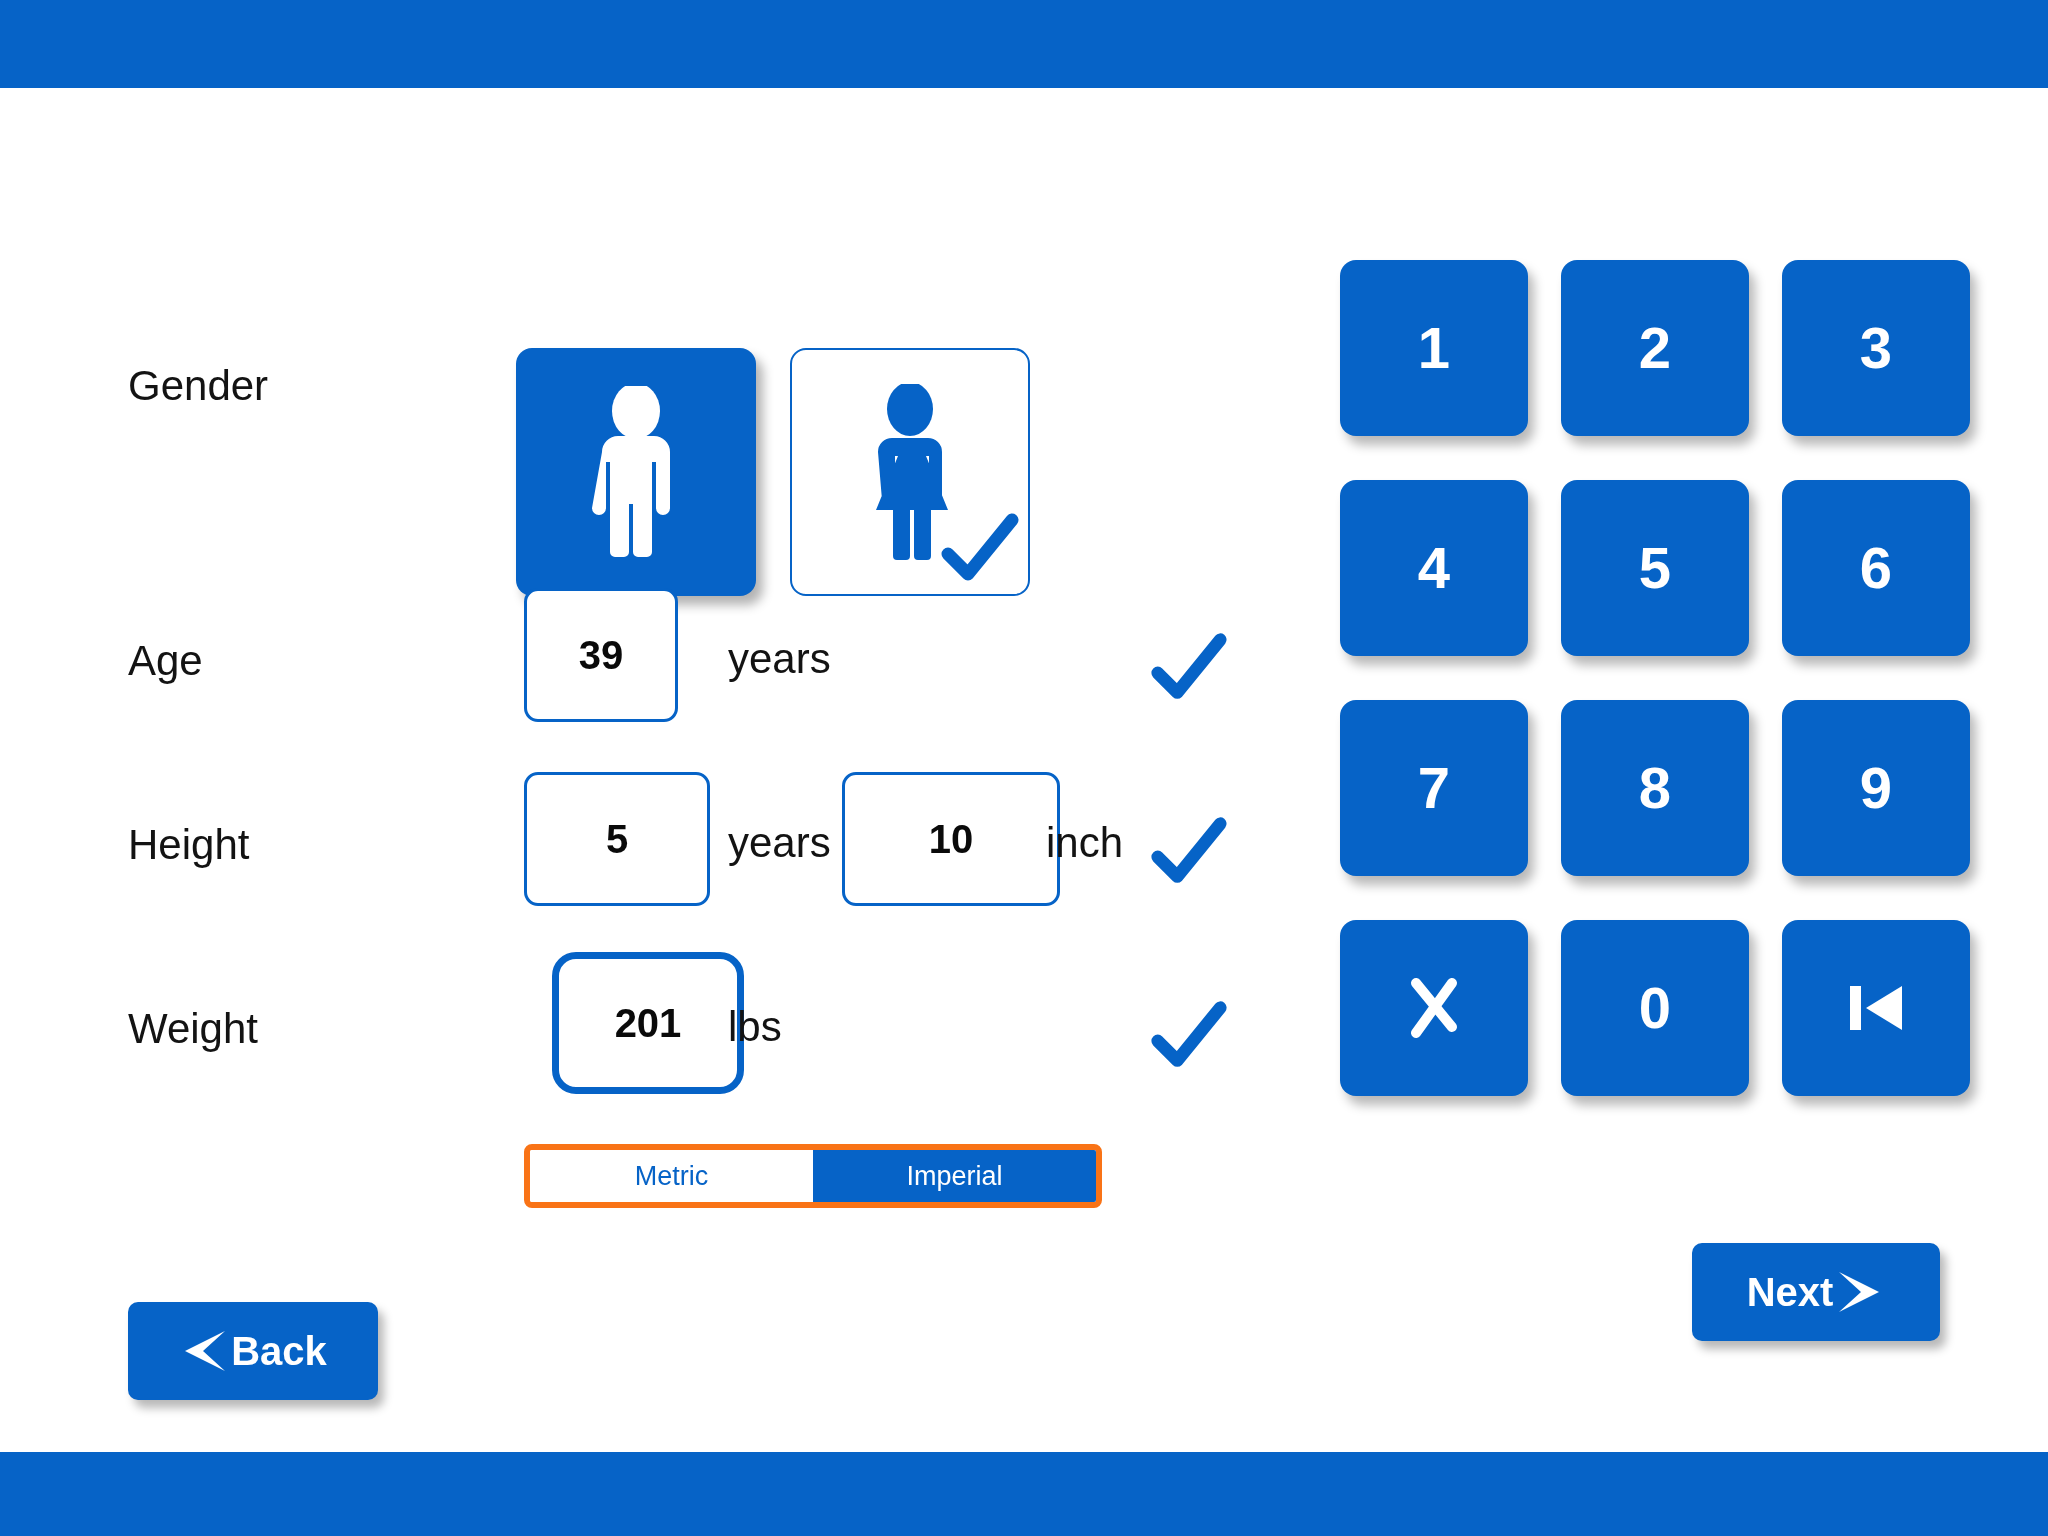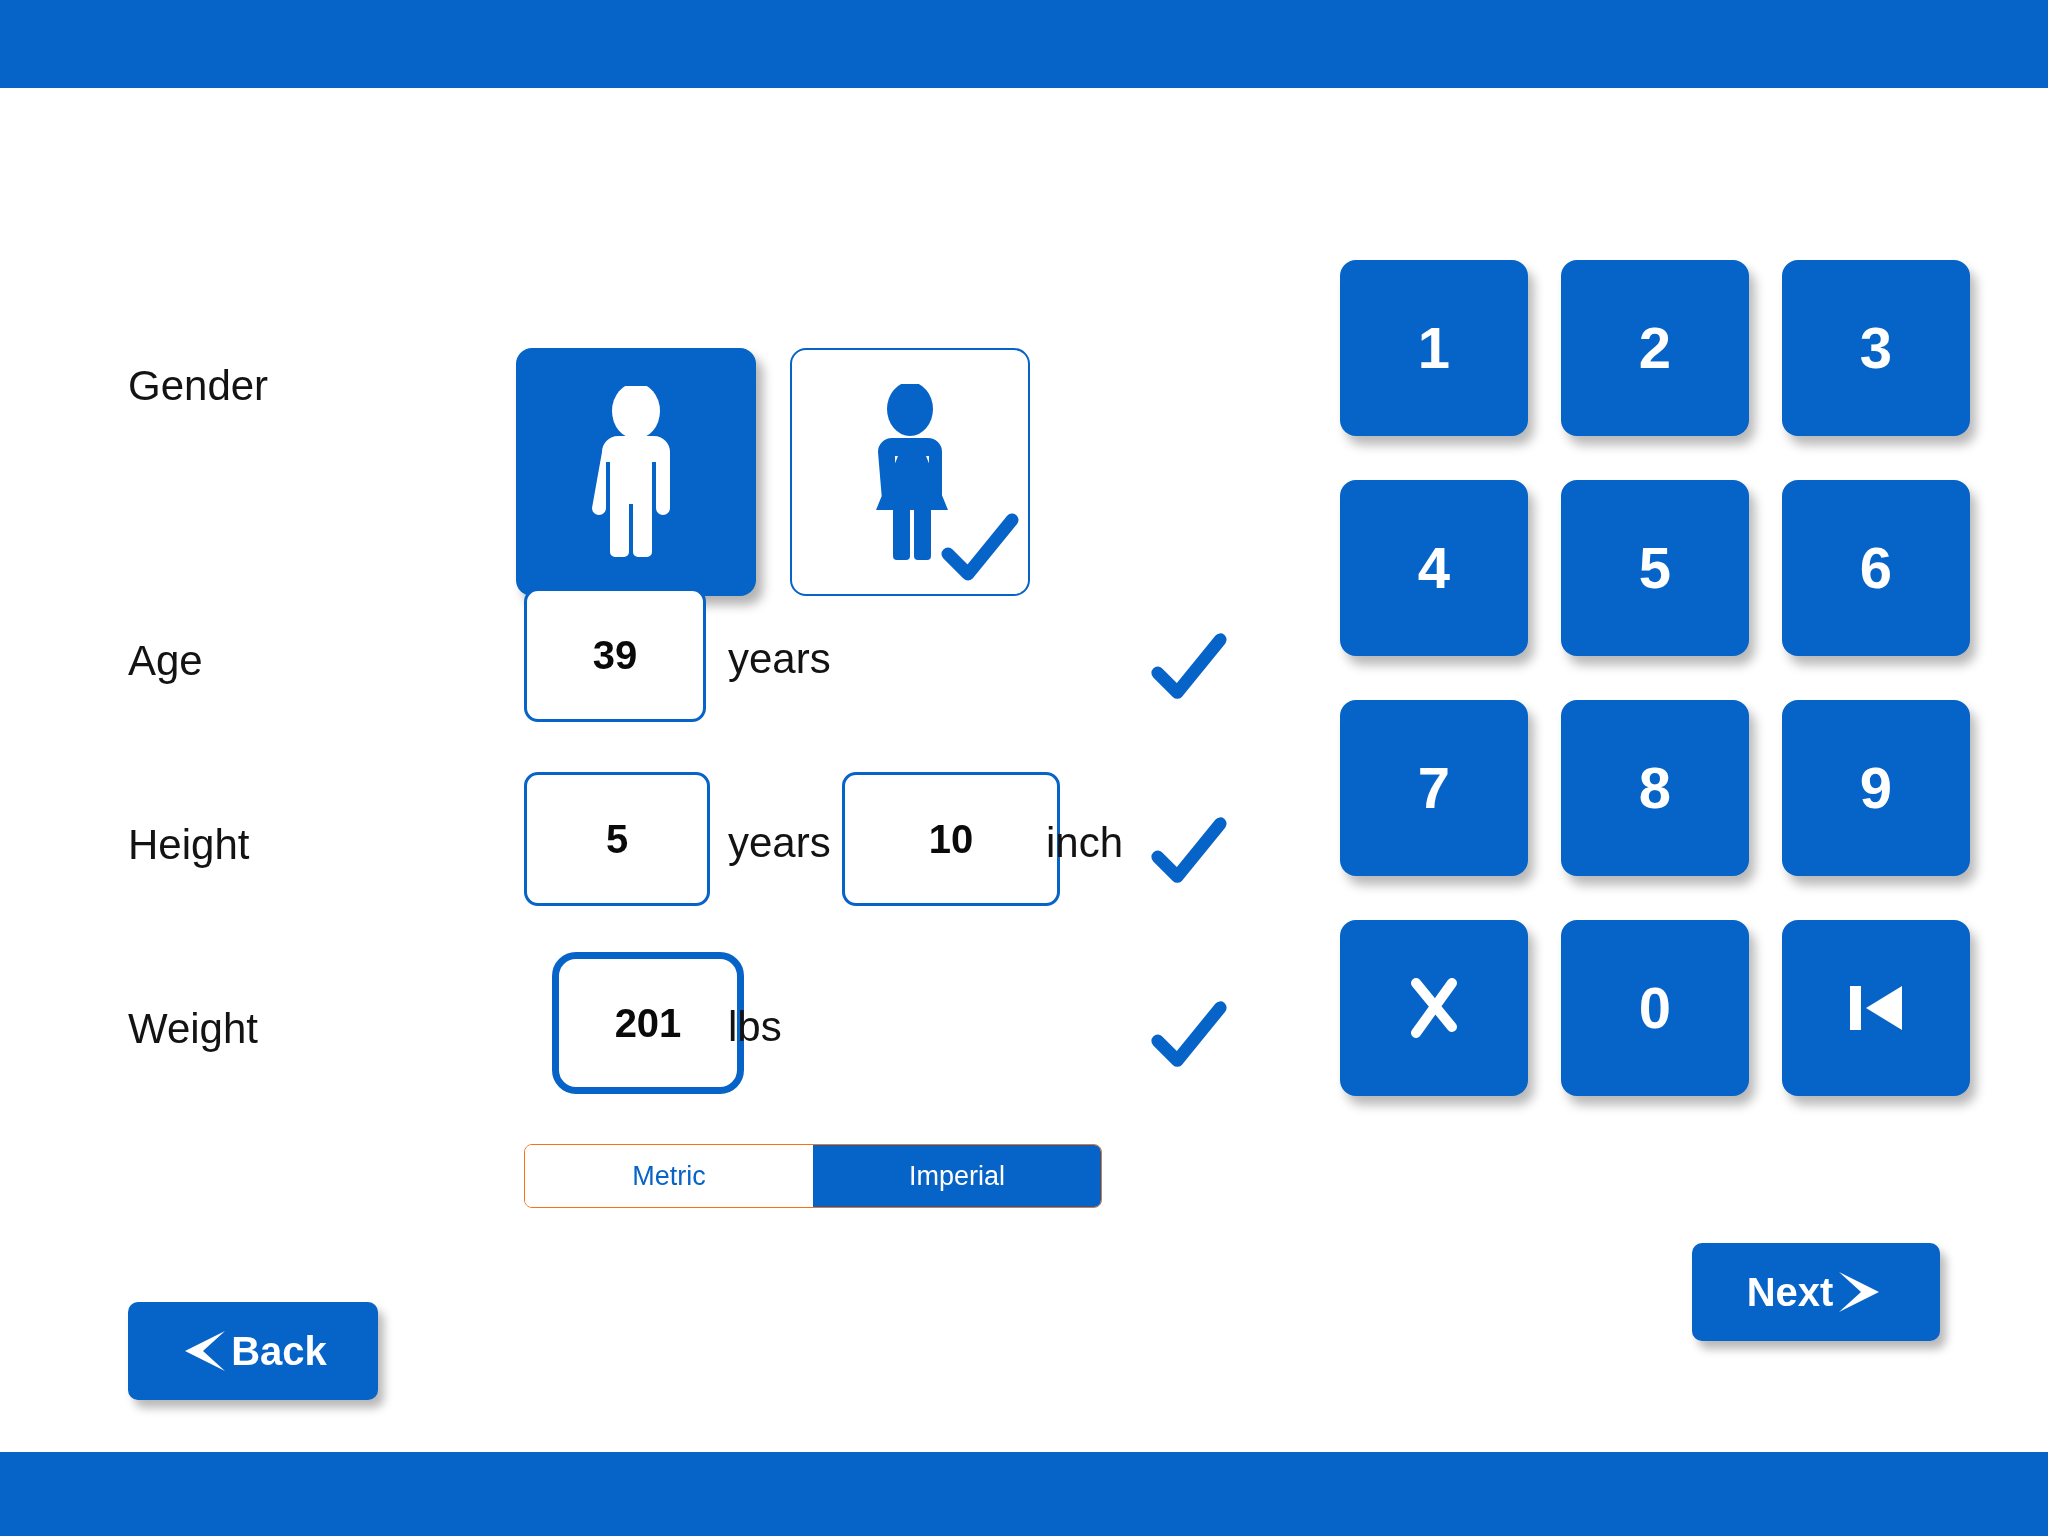--- a/index.html
+++ b/index.html
@@ -112,21 +112,21 @@
 
   .check-mark {
     position: absolute;
     width: 82px;
     height: 82px;
   }
 
   
   .row-age { top: 500px; height: 150px; }
   .row-age .row-label { top: 52px; }
-  .row-age .value-box { left: 524px; top: 0px; width: 182px; height: 134px; }
+  .row-age .value-box { left: 524px; top: 0px; width: 154px; height: 134px; }
   .row-age .unit      { left: 728px; top: 50px; }
   .row-age .check-mark{ left: 1148px; top: 40px; }
 
   
   .row-height { top: 684px; height: 150px; }
   .row-height .row-label { top: 52px; }
   .row-height .value-box.ft { left: 524px; top: 0px;  width: 186px; height: 134px; }
   .row-height .unit.ft     { left: 728px; top: 50px; }
   .row-height .value-box.in{ left: 842px; top: 0px;  width: 218px; height: 134px; }
   .row-height .unit.in     { left: 1046px; top: 50px; }
@@ -139,21 +139,21 @@
   .row-weight .unit      { left: 728px; top: 50px; }
   .row-weight .check-mark{ left: 1148px; top: 40px; }
 
   
   .unit-toggle {
     position: absolute;
     left: 524px;
     top: 188px;
     width: 578px;
     height: 64px;
-    border: 1px solid #f97316;
+    border: 6px solid #f97316;
     border-radius: 8px;
     display: flex;
     overflow: hidden;
   }
   .unit-toggle .seg {
     flex: 1 1 50%;
     display: flex;
     align-items: center;
     justify-content: center;
     font-size: 27px;

